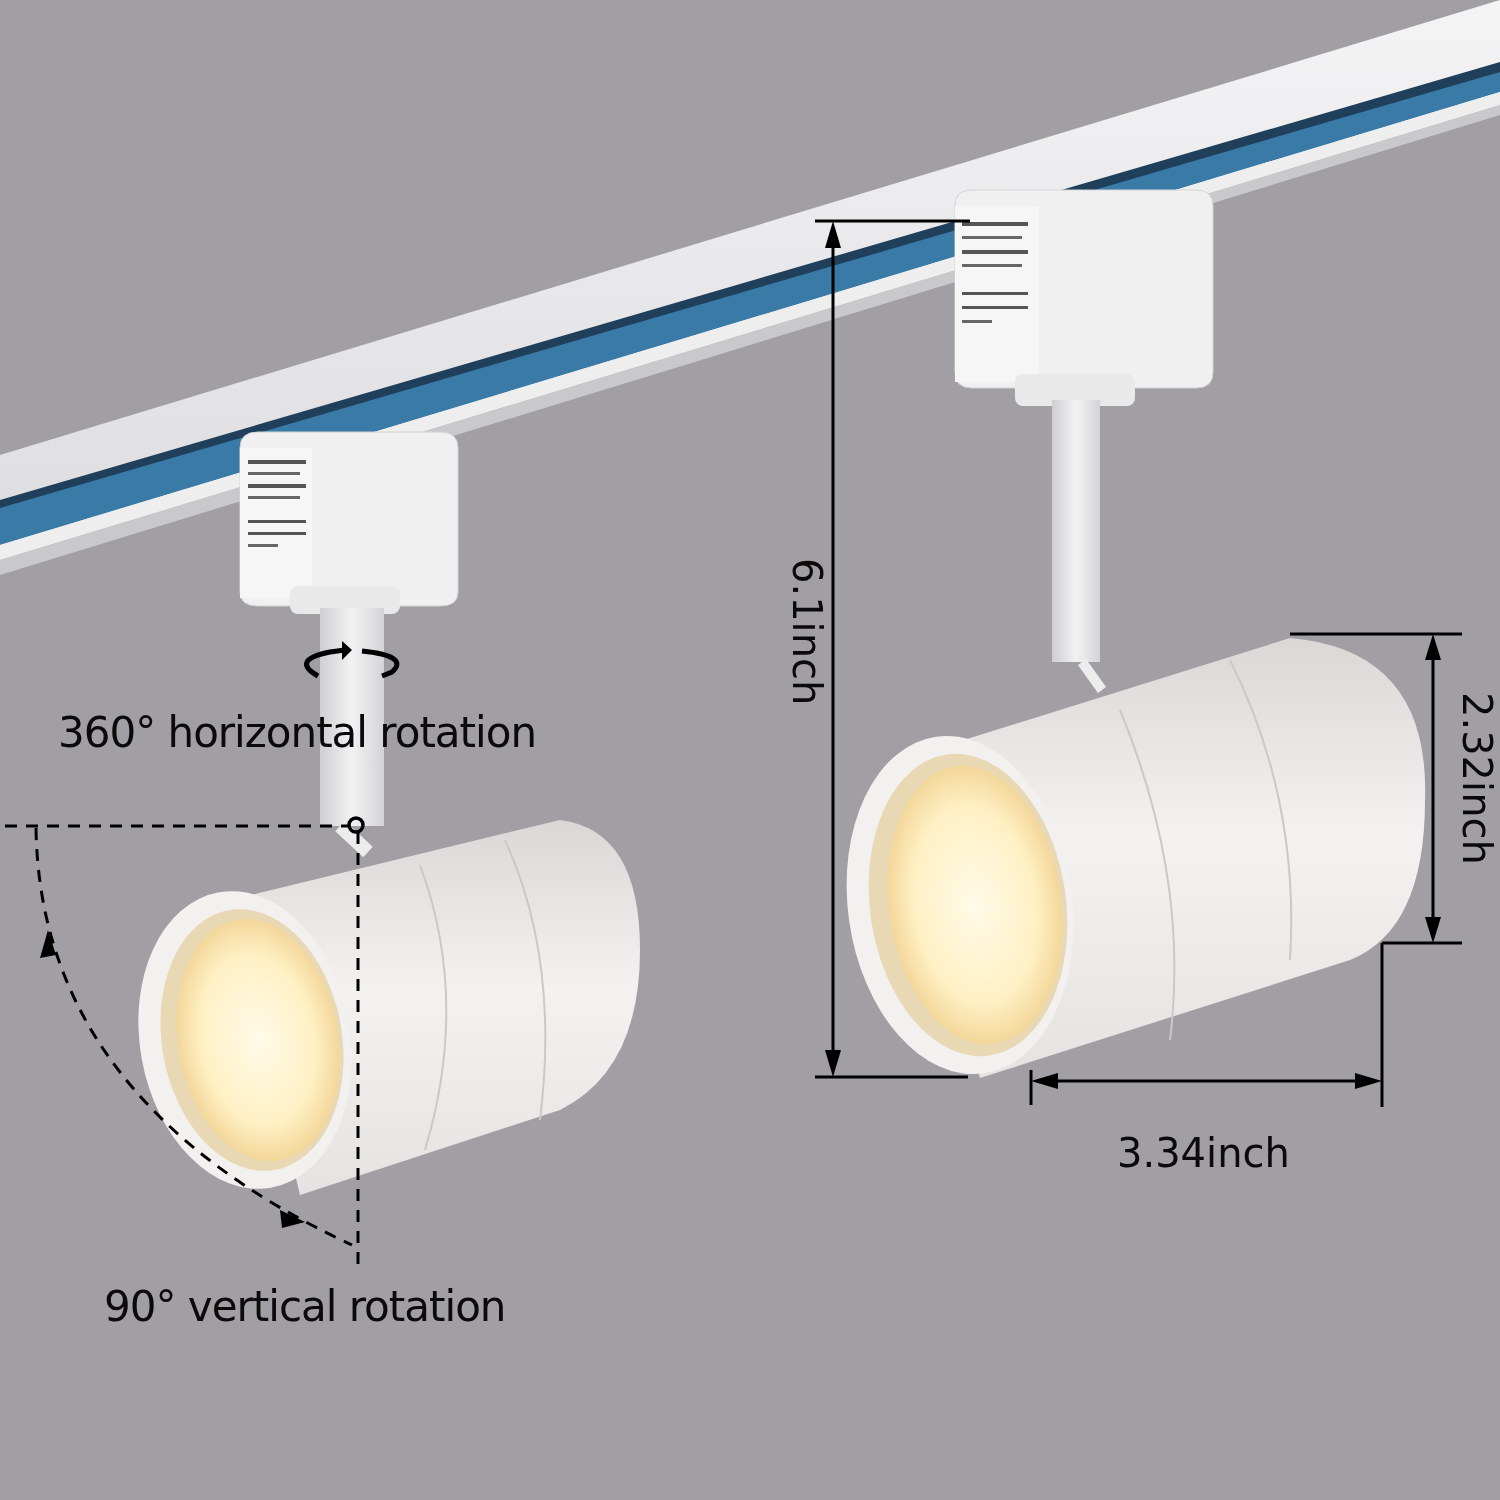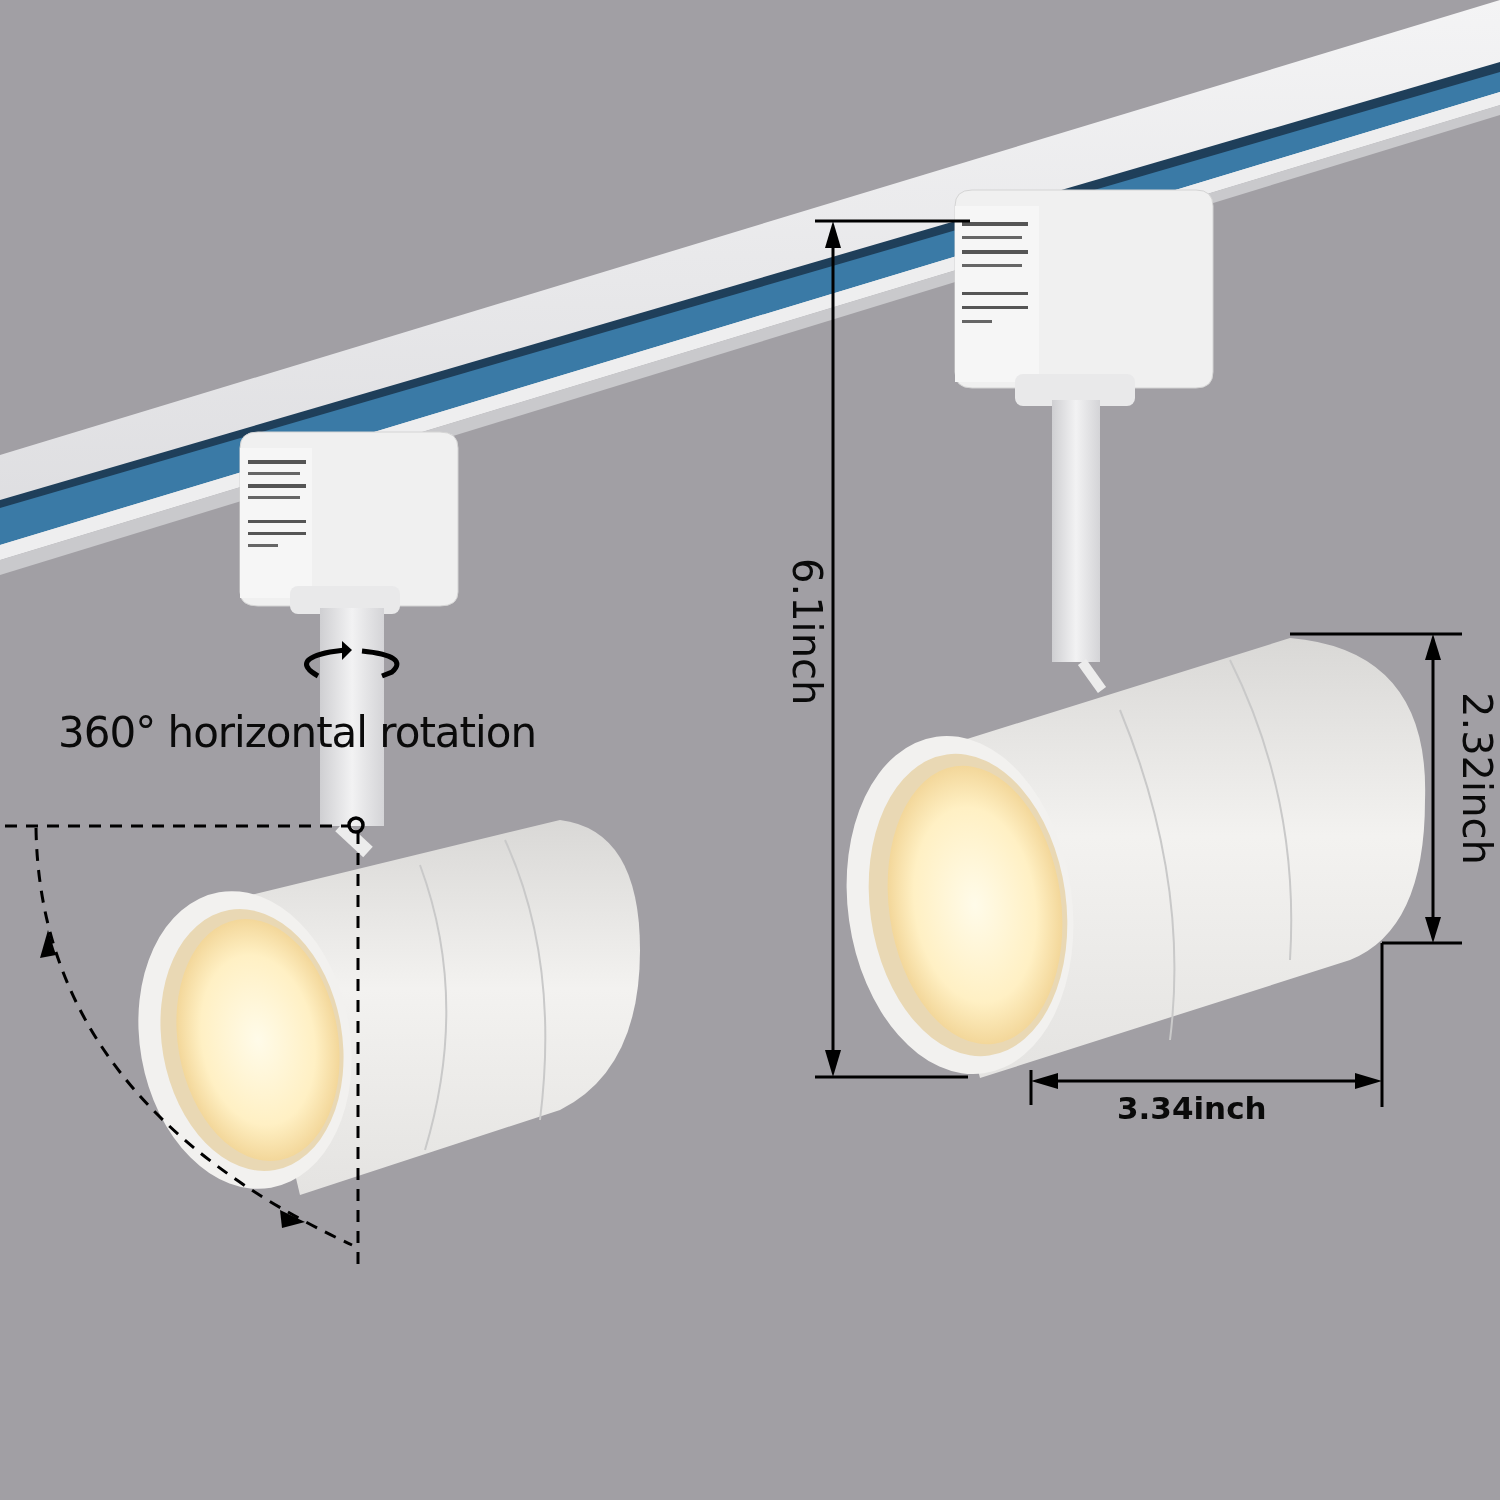--- a/index.html
+++ b/index.html
@@ -138,20 +138,21 @@
       <line x1="1031" y1="1070" x2="1031" y2="1105"></line>
       <line x1="1382" y1="943" x2="1382" y2="1107"></line>
       <line x1="1042" y1="1081" x2="1372" y2="1081"></line>
       <polygon points="1031,1081 1058,1073 1058,1089" stroke="none"></polygon>
       <polygon points="1382,1081 1355,1073 1355,1089" stroke="none"></polygon>
     </g>
   </svg>
 
   <div class="label-bold" style="left:58px; top:708px; font-size:42px;">360° horizontal rotation</div>
 
+  <div class="label-bold" style="left:104px; top:1282px; font-size:42px;">90° vertical rotation</div>
 
   <div class="label-dim vert" style="left:830px; top:558px; font-size:40px;">6.1inch</div>
 
   <div class="label-dim vert" style="left:1500px; top:692px; font-size:40px;">2.32inch</div>
 
-  <div class="label-dim" style="left:1117px; top:1090px; font-size:31px;font-weight:bold;">3.34inch</div>
+  <div class="label-dim" style="left:1117px; top:1130px; font-size:40px;">3.34inch</div>
 
 </div>
 
 </body></html>

